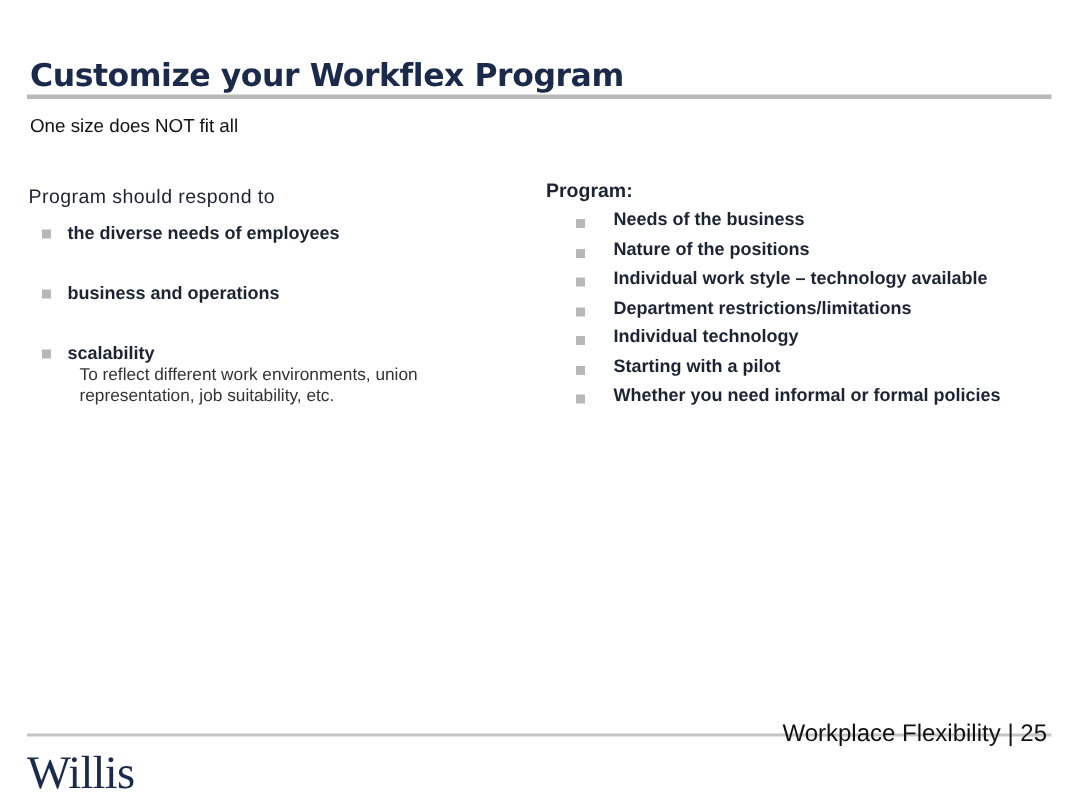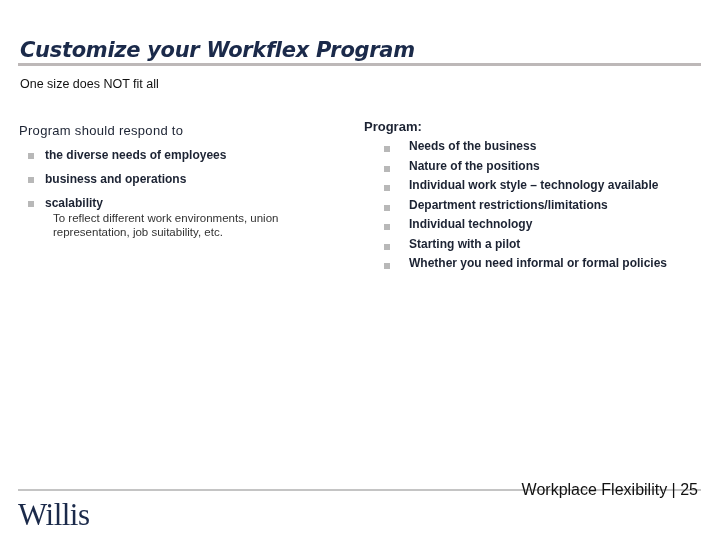--- a/index.html
+++ b/index.html
@@ -2,37 +2,37 @@
 <html><head>
   <meta charset="utf-8">
   <style>
     html, body { margin: 0; padding: 0; }
     body {
       width: 720px; height: 540px; position: relative; overflow: hidden;
       background: #ffffff; font-family: "Liberation Sans", sans-serif; color: #1a1a1a;
     }
     .title {
       position: absolute; left: 20px; top: 38px;
-      font-family: "DejaVu Sans", sans-serif; font-weight: bold; font-style: italic;
+      font-family: "DejaVu Sans", sans-serif; font-weight: bold; 
       font-size: 21px; color: #1b2a4a; letter-spacing: -0.3px; white-space: nowrap;
     }
     .title-rule {
       position: absolute; left: 18px; top: 63px; width: 683px; height: 3px;
       background: #bdb8b8;
     }
     .subtitle {
       position: absolute; left: 20px; top: 77px; font-size: 12.5px; color: #111;
     }
     .left-heading {
       position: absolute; left: 19px; top: 123px; font-size: 13px; font-weight: normal;
       color: #1c2333; letter-spacing: 0.3px;
     }
     .left-list { position: absolute; left: 28px; top: 148px; width: 320px; margin: 0; padding: 0; list-style: none; }
     .left-list li { position: relative; padding-left: 17px; font-size: 12px; font-weight: bold; color: #1c2333; }
-    .left-list li + li { margin-top: 10px; }
+    .left-list li + li { margin-top: 26px; }
     .bullet {
       position: absolute; left: 0; top: 5px; width: 6px; height: 6px; background: #b8b8b8;
     }
     .sub-text { display: block; font-weight: normal; font-size: 11.5px; color: #333; padding-left: 8px; line-height: 14px; margin-top: 1px; }
     .right-heading {
       position: absolute; left: 364px; top: 119px; font-size: 13px; font-weight: bold; color: #1c2333;
     }
     .right-list { position: absolute; left: 384px; top: 139px; margin: 0; padding: 0; list-style: none; }
     .right-list li { position: relative; padding-left: 25px; height: 19.5px; font-size: 12px; font-weight: bold; color: #1c2333; line-height: 14px; }
     .right-list .bullet { top: 7px; }

